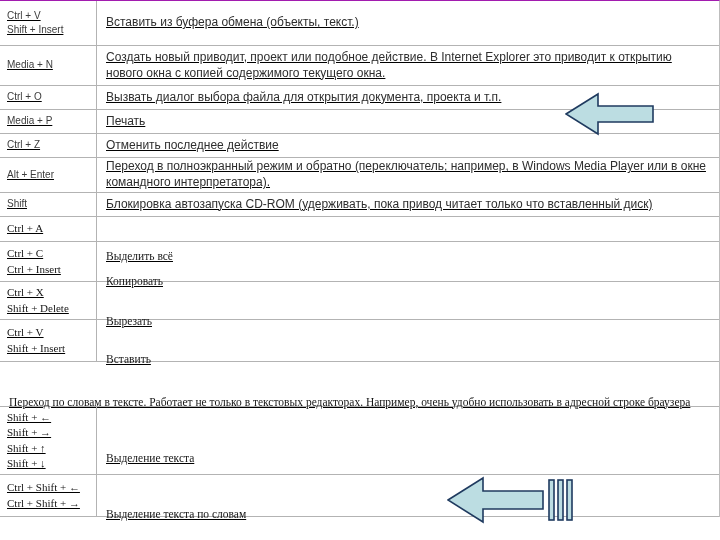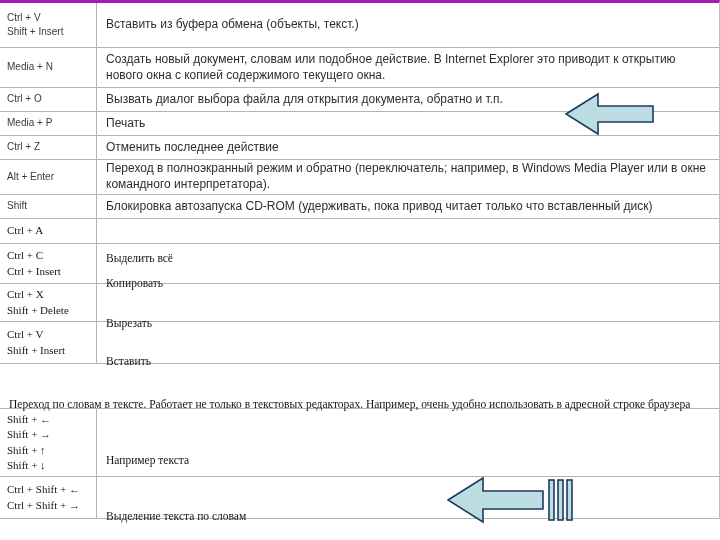--- a/index.html
+++ b/index.html
@@ -11,22 +11,23 @@
   }
   .page {
     position:relative;
     width:720px; height:540px;
     background:#ffffff;
     overflow:hidden;
   }
   .shortcut-table {
     position:absolute; top:0; left:0;
     width:720px;
-    border-top:3px solid #a21caf;
+    border-top:1px solid #a21caf;
     border-right:1px solid #bdbdbd;
+    text-decoration:underline;
   }
   .row {
     display:flex;
     border-bottom:1px solid #b3b3b3;
     background:#ffffff;
   }
   .keys {
     width:97px;
     flex:0 0 97px;
     border-right:1px solid #b3b3b3;
@@ -65,27 +66,27 @@
   <div class="shortcut-table">
 
     <div class="row sans" style="height:45px">
       <div class="keys">Ctrl + V
 Shift + Insert</div>
       <div class="desc">Вставить из буфера обмена (объекты, текст.)</div>
     </div>
 
     <div class="row sans" style="height:40px">
       <div class="keys">Media + N</div>
-      <div class="desc">Создать новый документ, словам или подобное действие. В Internet Explorer это приводит к открытию нового окна с копией содержимого текущего окна.</div>
+      <div class="desc">Создать новый приводит, проект или подобное действие. В Internet Explorer это приводит к открытию нового окна с копией содержимого текущего окна.</div>
     </div>
 
 
     <div class="row sans" style="height:24px">
       <div class="keys">Ctrl + O</div>
-      <div class="desc">Вызвать диалог выбора файла для открытия документа, обратно и т.п.</div>
+      <div class="desc">Вызвать диалог выбора файла для открытия документа, проекта и т.п.</div>
     </div>
 
     <div class="row sans" style="height:24px">
       <div class="keys">Media + P</div>
       <div class="desc">Печать</div>
     </div>
 
     <div class="row sans" style="height:24px">
       <div class="keys">Ctrl + Z</div>
       <div class="desc">Отменить последнее действие</div>
@@ -126,21 +127,21 @@
 
     <div class="row serif" style="height:45px">
       <div class="desc">Переход по словам в тексте. Работает не только в текстовых редакторах. Например, очень удобно использовать в адресной строке браузера</div>
     </div>
 
     <div class="row serif" style="height:68px">
       <div class="keys">Shift + ←
 Shift + →
 Shift + ↑
 Shift + ↓</div>
-      <div class="desc">Например текста</div>
+      <div class="desc">Выделение текста</div>
     </div>
 
     <div class="row serif" style="height:42px">
       <div class="keys">Ctrl + Shift + ←
 Ctrl + Shift + →</div>
       <div class="desc">Выделение текста по словам</div>
     </div>
 
   </div>
 

